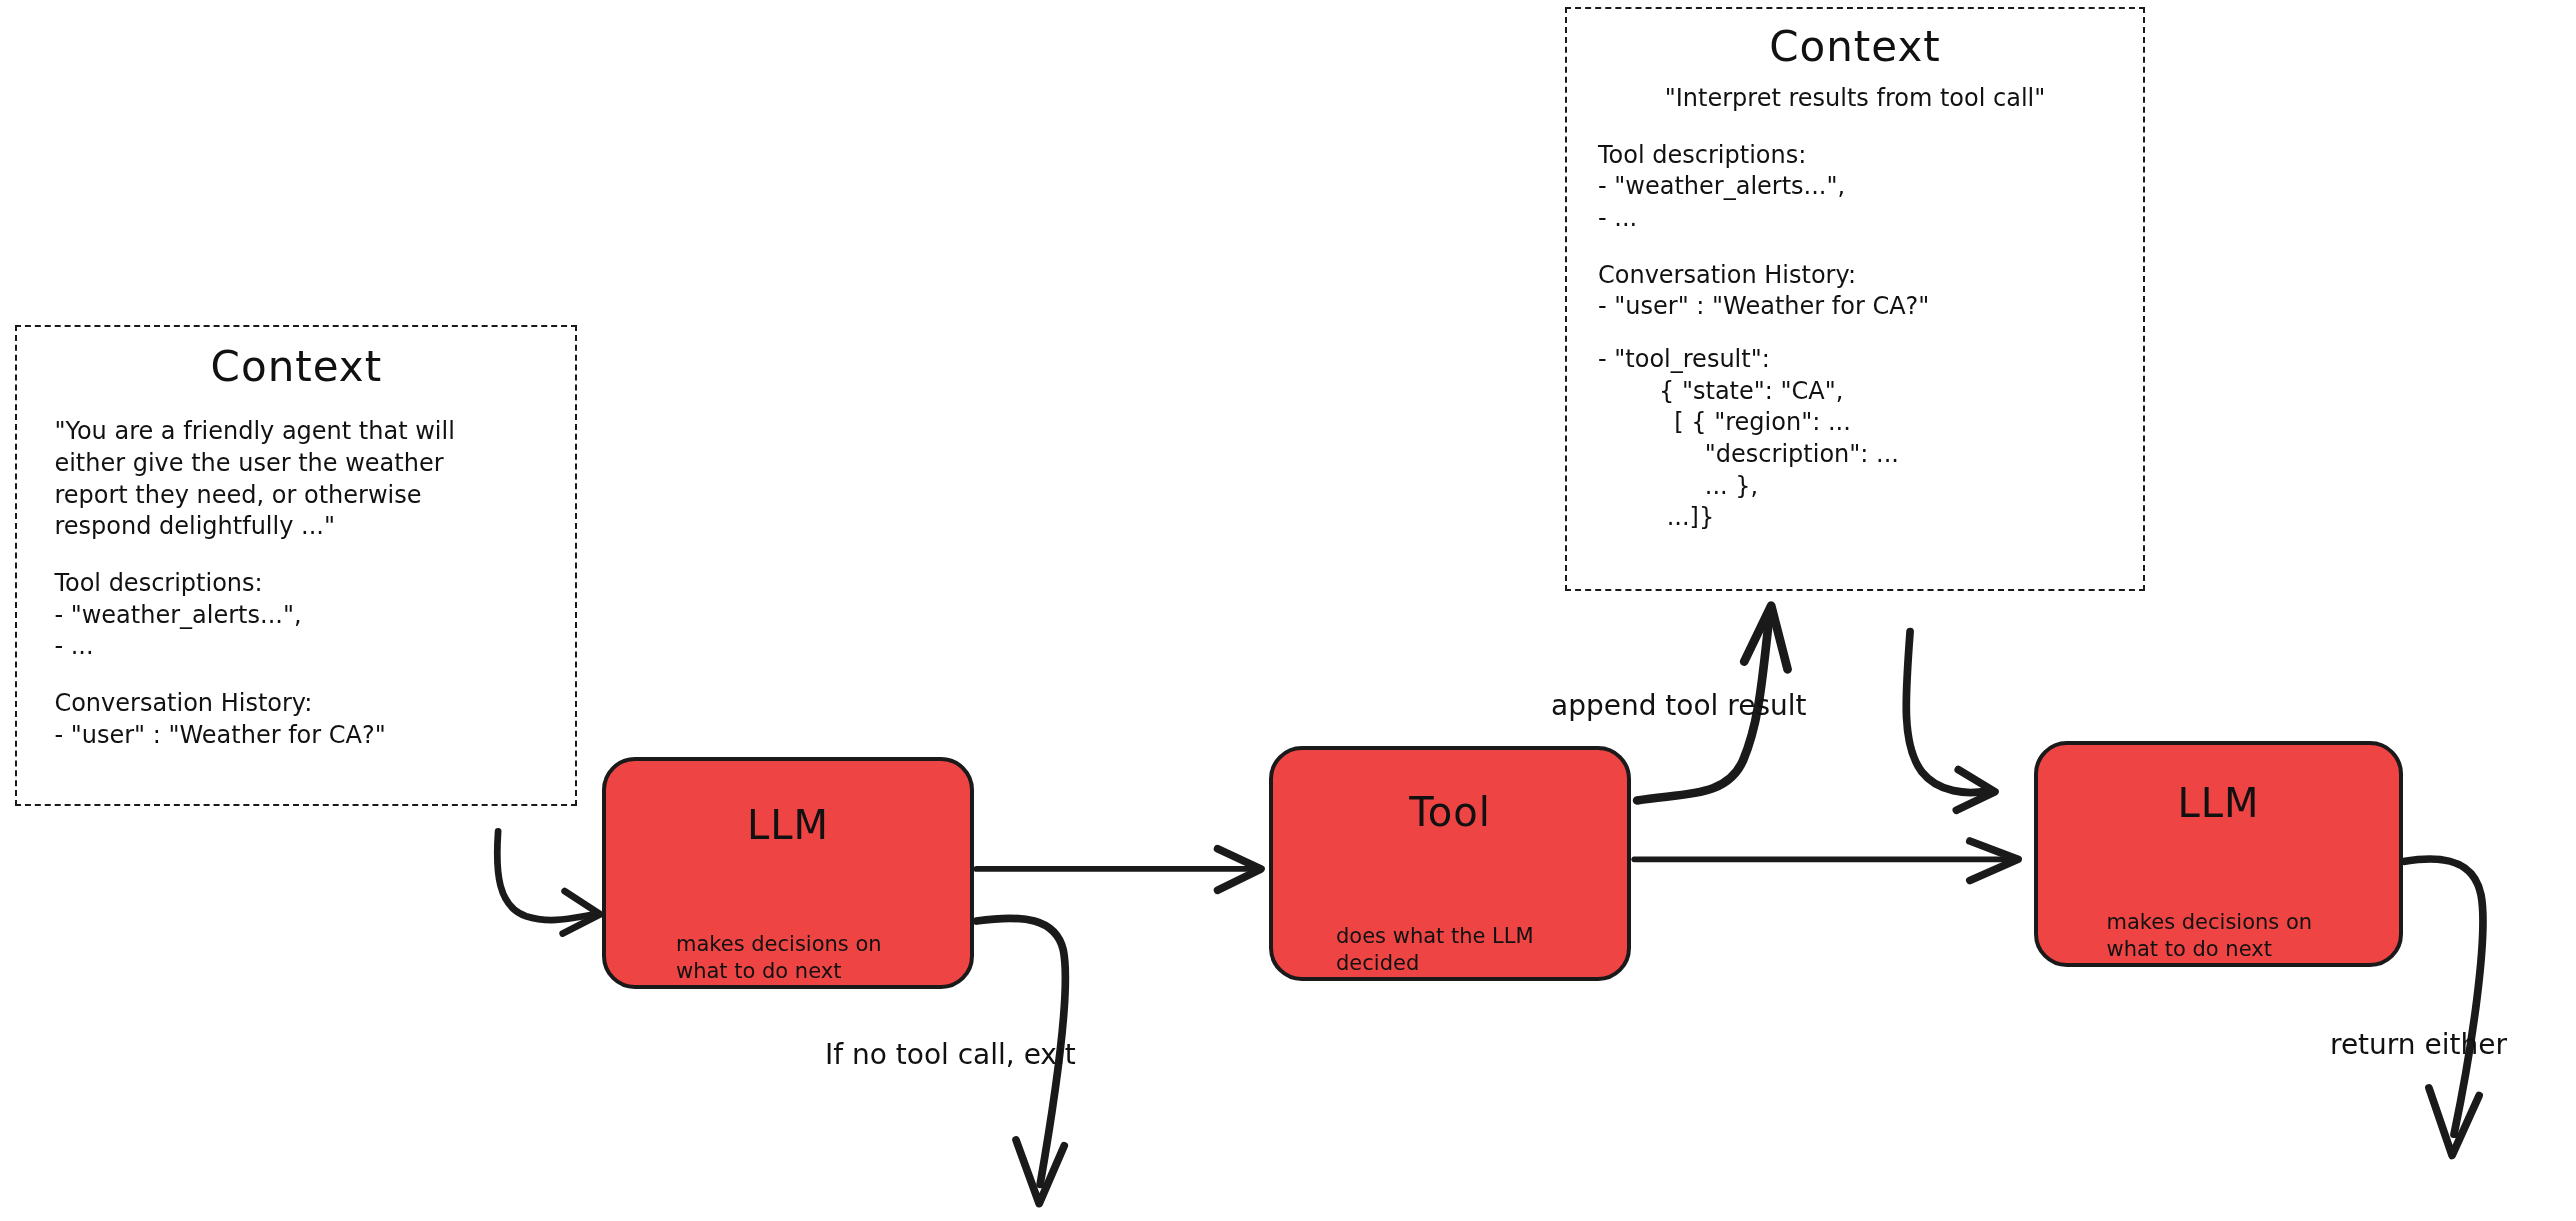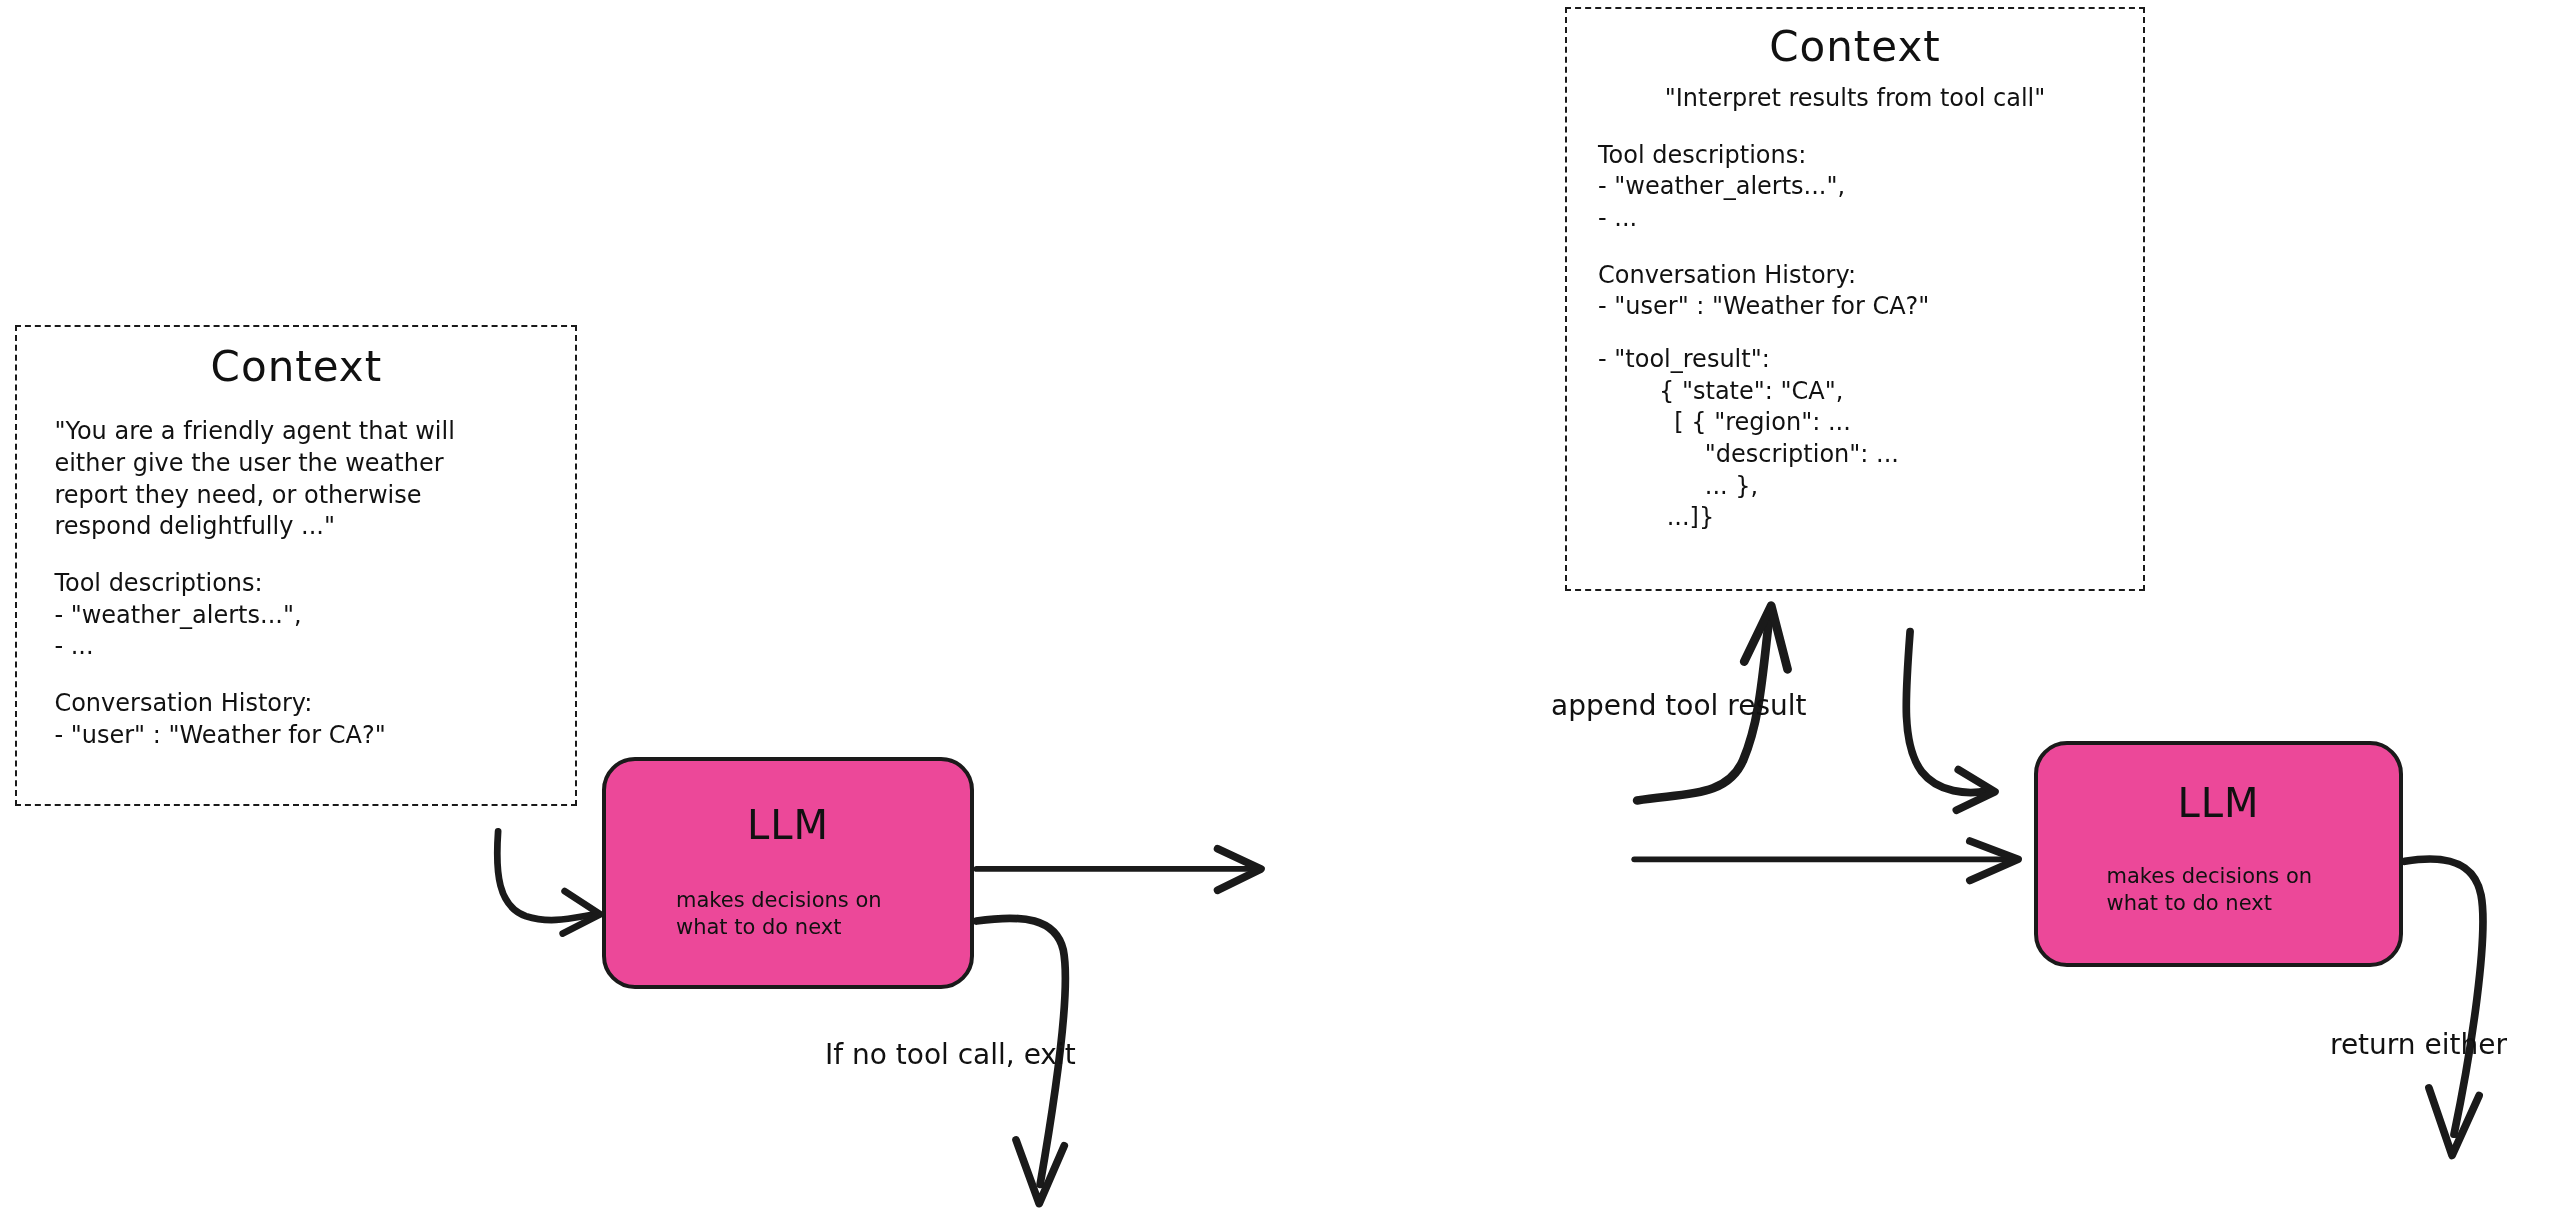--- a/index.html
+++ b/index.html
@@ -7,21 +7,21 @@
        font-family:"DejaVu Sans","Liberation Sans",sans-serif;color:#1a1a1a;}
   #stage{position:relative;width:2576px;height:1221px;background:#fff;}
 
   svg.layer{position:absolute;left:0;top:0;width:2576px;height:1221px;overflow:visible;pointer-events:none;}
 
   .ctx-box{position:absolute;box-sizing:border-box;background:transparent;}
   .ctx-title{text-align:center;font-size:42px;letter-spacing:1px;color:#111;}
   .ctx-body{font-size:24px;line-height:1.32;color:#111;white-space:pre-wrap;}
 
   .node{position:absolute;box-sizing:border-box;display:flex;flex-direction:column;
-        align-items:center;justify-content:flex-start;background:#ec4899;}
+        align-items:center;justify-content:space-between;background:#ef4444;}
   .node-title{font-size:40px;color:#111;letter-spacing:1px;}
   .node-sub{font-size:21px;line-height:1.28;color:#111;text-align:left;white-space:pre-line;}
 
   .edge-label{position:absolute;font-size:28px;color:#111;white-space:nowrap;}
 </style>
 </head>
 <body>
 
 <div id="stage">
 
@@ -53,20 +53,25 @@
               ... },
          ...]}</div>
   </div>
 
   <div class="node" style="left:602px;top:757px;width:372px;height:232px;border:4.8px solid #1a1a1a;border-radius:33px;">
     <div class="node-title" style="margin-top:41px;">LLM</div>
     <div class="node-sub" style="margin-top:39px;width:224px;">makes decisions on
 what to do next</div>
   </div>
 
+  <div class="node" style="left:1269px;top:746px;width:362px;height:235px;border:4.8px solid #1a1a1a;border-radius:33px;">
+    <div class="node-title" style="margin-top:39px;">Tool</div>
+    <div class="node-sub" style="margin-top:41px;width:228px;">does what the LLM
+decided</div>
+  </div>
 
   <div class="node" style="left:2034px;top:741px;width:369px;height:226px;border:4.8px solid #1a1a1a;border-radius:33px;">
     <div class="node-title" style="margin-top:35px;">LLM</div>
     <div class="node-sub" style="margin-top:37px;width:224px;">makes decisions on
 what to do next</div>
   </div>
 
   <svg class="layer" viewBox="0 0 2670 1266">
     <defs>
       <style>

